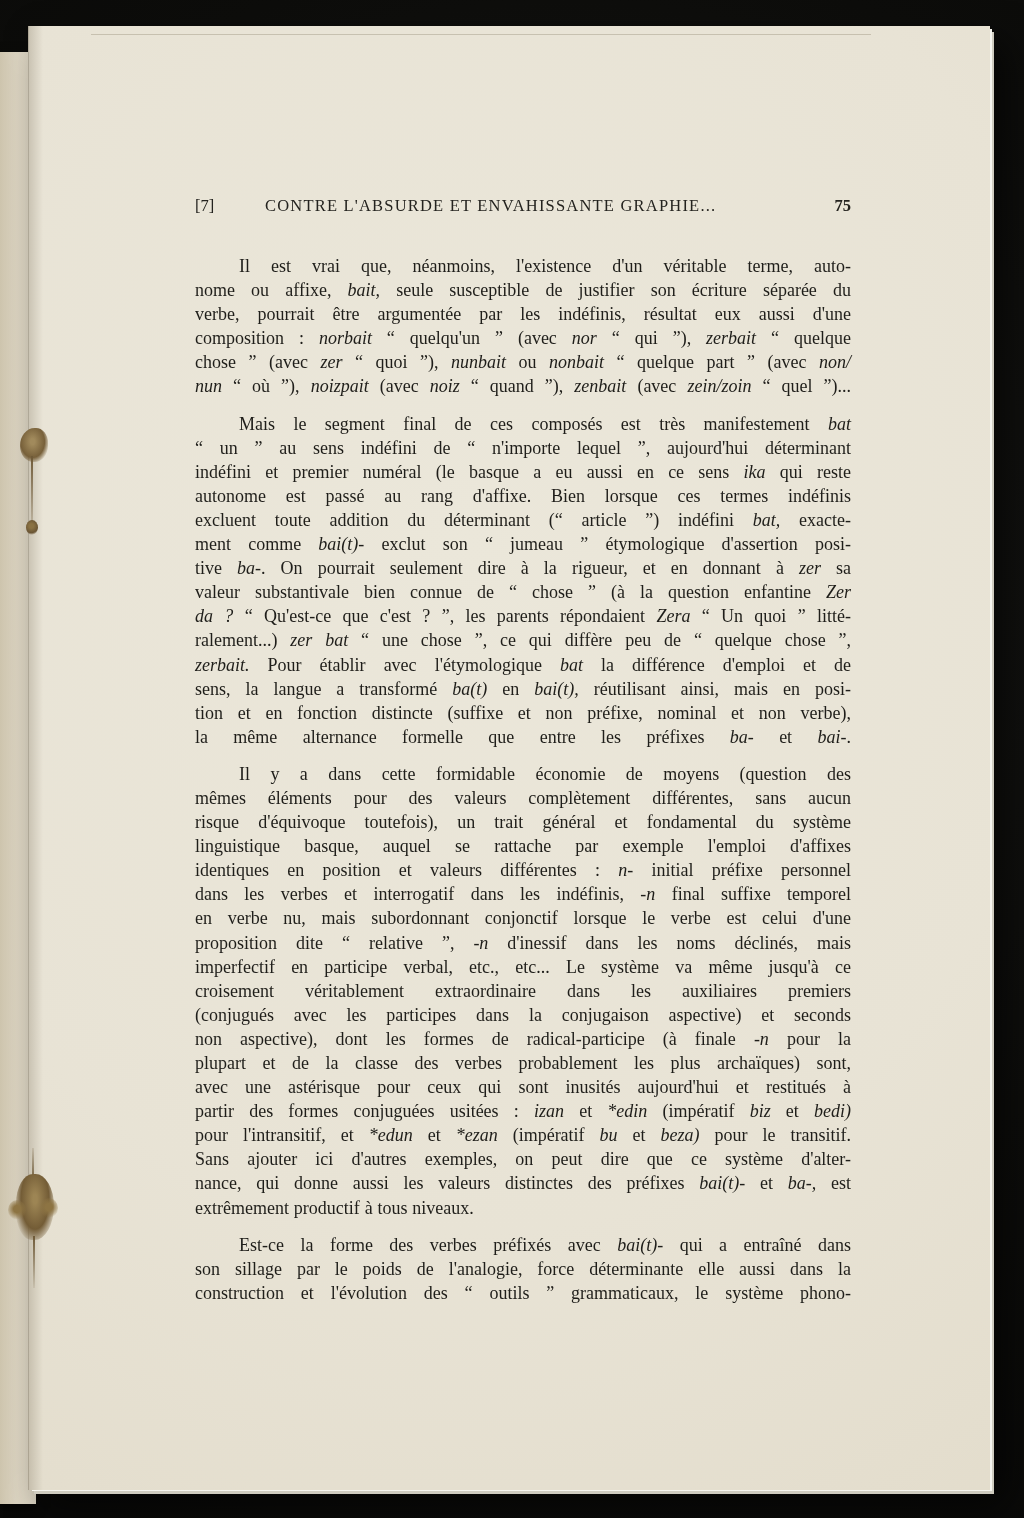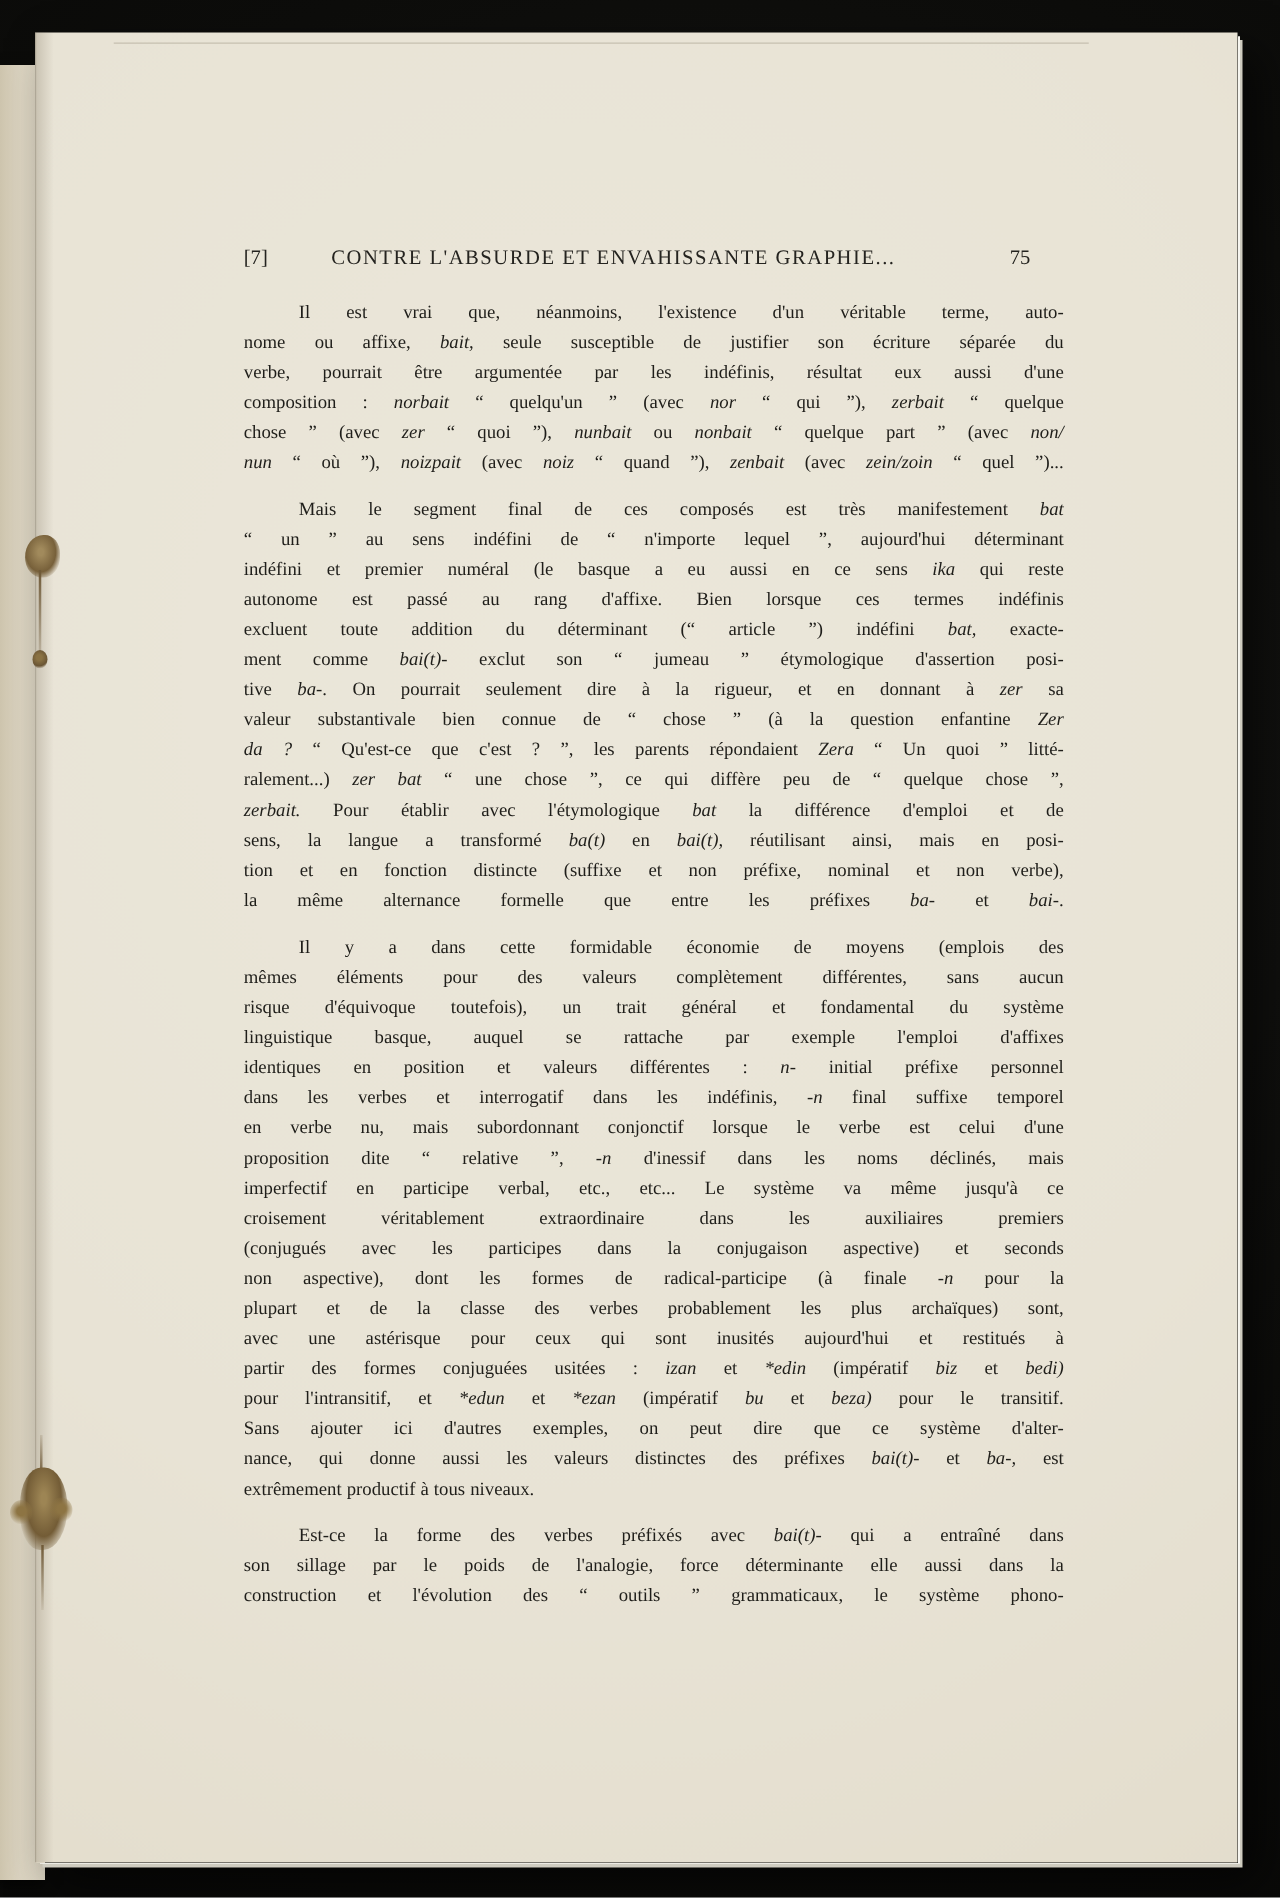--- a/index.html
+++ b/index.html
@@ -56,27 +56,27 @@
     position: absolute;
     left: 166px; top: 170px;
     width: 656px;
     display: flex;
     align-items: baseline;
     font-size: 16.5px;
     color: #24231f;
   }
   .head-left  { width: 70px; text-align: left; }
   .head-center{ flex: 1; text-align: left; letter-spacing: 1.2px; }
-  .head-right { width: 70px; text-align: center; }
+  .head-right { width: 70px; text-align: right; font-weight: bold; }
 
   .text-block {
     position: absolute;
-    left: 166px; top: 212px;
+    left: 166px; top: 228px;
     width: 656px;
-    font-size: 15px;
+    font-size: 18px;
     color: #1f1e1a;
   }
   .para { margin-bottom: 13px; }
   .line {
     line-height: 24.1px;
     text-align: justify;
     text-align-last: justify;
     word-spacing: 0.02em;
   }
   .line.first { text-indent: 44px; }
@@ -166,21 +166,21 @@
           <div class="line">tive <i>ba-</i>. On pourrait seulement dire à la rigueur, et en donnant à <i>zer</i> sa</div>
           <div class="line">valeur substantivale bien connue de “ chose ” (à la question enfantine <i>Zer</i></div>
           <div class="line"><i>da ?</i> “ Qu'est-ce que c'est ? ”, les parents répondaient <i>Zera</i> “ Un quoi ” litté-</div>
           <div class="line">ralement...) <i>zer bat</i> “ une chose ”, ce qui diffère peu de “ quelque chose ”,</div>
           <div class="line"><i>zerbait.</i> Pour établir avec l'étymologique <i>bat</i> la différence d'emploi et de</div>
           <div class="line">sens, la langue a transformé <i>ba(t)</i> en <i>bai(t),</i> réutilisant ainsi, mais en posi-</div>
           <div class="line">tion et en fonction distincte (suffixe et non préfixe, nominal et non verbe),</div>
           <div class="line">la même alternance formelle que entre les préfixes <i>ba-</i> et <i>bai-</i>.</div>
         </div>
       <div class="para">
-          <div class="line first">Il y a dans cette formidable économie de moyens (emplois des</div>
+          <div class="line first">Il y a dans cette formidable économie de moyens (question des</div>
           <div class="line">mêmes éléments pour des valeurs complètement différentes, sans aucun</div>
           <div class="line">risque d'équivoque toutefois), un trait général et fondamental du système</div>
           <div class="line">linguistique basque, auquel se rattache par exemple l'emploi d'affixes</div>
           <div class="line">identiques en position et valeurs différentes : <i>n-</i> initial préfixe personnel</div>
           <div class="line">dans les verbes et interrogatif dans les indéfinis, <i>-n</i> final suffixe temporel</div>
           <div class="line">en verbe nu, mais subordonnant conjonctif lorsque le verbe est celui d'une</div>
           <div class="line">proposition dite “ relative ”, <i>-n</i> d'inessif dans les noms déclinés, mais</div>
           <div class="line">imperfectif en participe verbal, etc., etc... Le système va même jusqu'à ce</div>
           <div class="line">croisement véritablement extraordinaire dans les auxiliaires premiers</div>
           <div class="line">(conjugués avec les participes dans la conjugaison aspective) et seconds</div>

